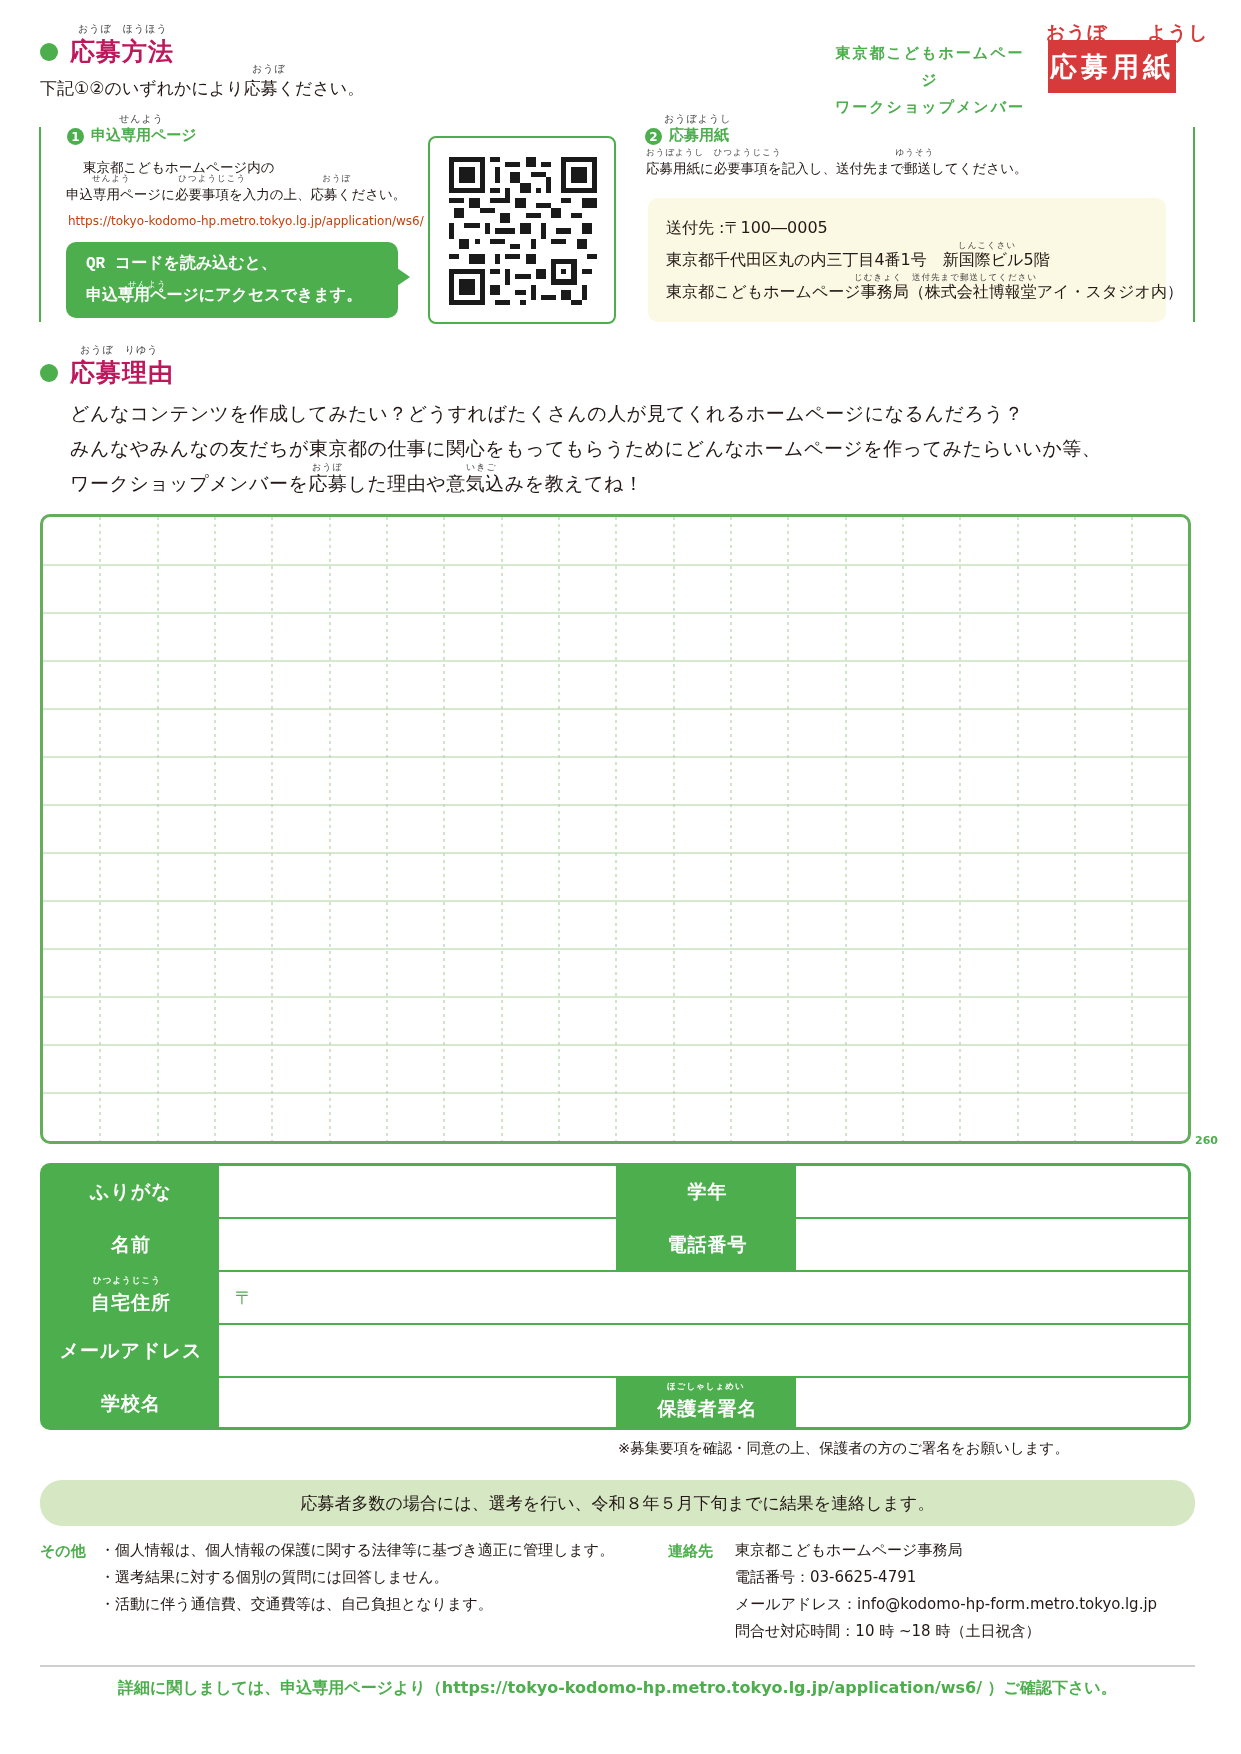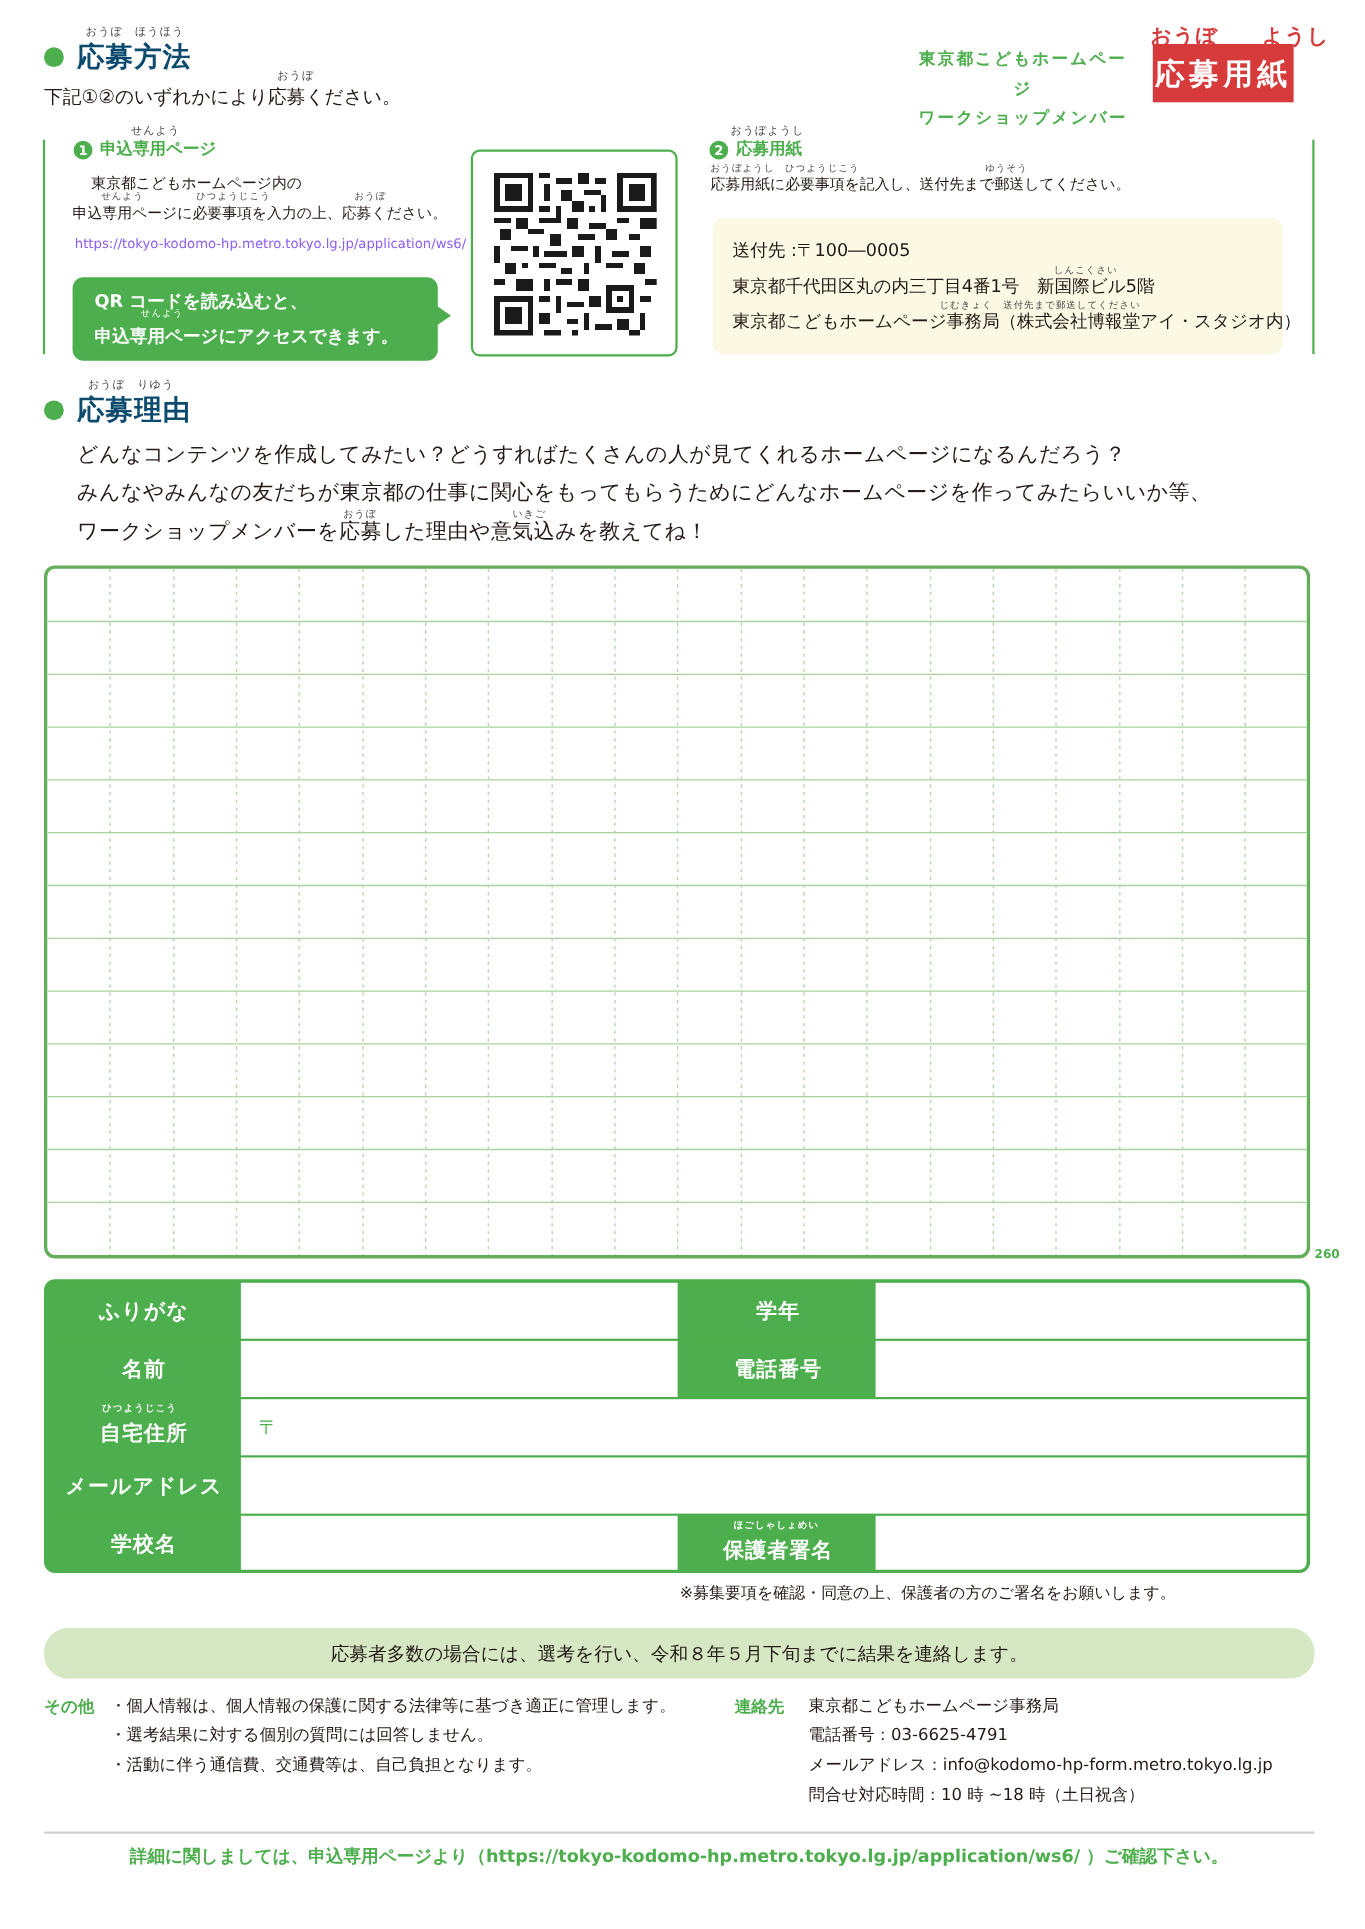--- a/index.html
+++ b/index.html
@@ -4,31 +4,31 @@
 <style>
   * { box-sizing: border-box; margin: 0; padding: 0; }
   html, body { width: 1241px; height: 1754px; background: #ffffff; }
   body { position: relative; font-family: "DejaVu Sans", "Liberation Sans", sans-serif; color: #231815; overflow: hidden; }
   .abs { position: absolute; }
   .ruby { position: absolute; font-size: 10px; color: #444; letter-spacing: 1px; white-space: nowrap; }
   .ruby.w { color: #ffffff; }
 
   
   .sec-dot { width: 18px; height: 18px; border-radius: 50%; background: #4cae4c; }
-  .sec-title { font-size: 25px; font-weight: bold; color: #0c4a6e; letter-spacing: 1px; }
+  .sec-title { font-size: 25px; font-weight: bold; color: #be185d; letter-spacing: 1px; }
   .intro { font-size: 17px; }
   .brand { font-size: 15px; font-weight: bold; color: #4cae4c; letter-spacing: 2px; line-height: 27px; text-align: center; }
   .redbox { background: #d73a3a; color: #fff; font-size: 27px; font-weight: bold; letter-spacing: 4px; display: flex; align-items: center; justify-content: center; }
 
   
   .vline { width: 2px; background: #4cae4c; }
   .num-badge { width: 17px; height: 17px; border-radius: 50%; background: #4cae4c; color: #fff; font-size: 12px; font-weight: bold; display: flex; align-items: center; justify-content: center; }
   .sub-title { font-size: 15px; font-weight: bold; color: #4cae4c; text-align: right; }
   .small { font-size: 13.5px; line-height: 18px; white-space: nowrap; }
-  .url-gray { font-size: 12px; color: #8b5cf6; white-space: nowrap; }
+  .url-gray { font-size: 12px; color: #c2410c; white-space: nowrap; }
   .bubble { background: #4cae4c; border-radius: 10px; color: #fff; font-size: 16px; font-weight: bold; line-height: 32px; padding: 6px 20px; }
   .bubble::after { content: ""; position: absolute; right: -12px; top: 26px; border-left: 13px solid #4cae4c; border-top: 9px solid transparent; border-bottom: 9px solid transparent; }
   .qr-frame { border: 2px solid #4cae4c; border-radius: 8px; background: #fff; }
   .addr-box { background: #fbf8e3; border-radius: 10px; }
   .addr-line { font-size: 16px; white-space: nowrap; }
 
   
   .reason-text { font-size: 19px; line-height: 35px; letter-spacing: 0.5px; white-space: nowrap; }
   .grid-box { border: 3px solid #63ad5b; border-radius: 10px; overflow: hidden; background: #fff; }
   .count-label { font-size: 11px; font-weight: bold; color: #4cae4c; }
@@ -64,21 +64,21 @@
 <div class="abs redbox" style="left:1048px;top:40px;width:128px;height:53px;">応募用紙</div>
 
 <div class="abs vline" style="left:39px;top:127px;height:195px;"></div>
 <div class="abs ruby" style="left:119px;top:112px;">せんよう</div>
 <div class="abs num-badge" style="left:67px;top:128px;">1</div>
 <div class="abs sub-title" style="left:91px;top:126px;">申込専用ページ</div>
 <div class="abs small" style="left:83px;top:158px;">東京都こどもホームページ内の</div>
 <div class="abs ruby" style="left:92px;top:173px;font-size:8.5px;">せんよう　　　　　ひつようじこう　　　　　　　　おうぼ</div>
 <div class="abs small" style="left:66px;top:185px;">申込専用ページに必要事項を入力の上、応募ください。</div>
 <div class="abs url-gray" style="left:68px;top:214px;">https://tokyo-kodomo-hp.metro.tokyo.lg.jp/application/ws6/</div>
-<div class="abs bubble" style="left:66px;top:252px;width:332px;height:76px;">
+<div class="abs bubble" style="left:66px;top:242px;width:332px;height:76px;font-family:Liberation Mono, monospace;">
   <div>QR コードを読み込むと、</div>
   <div>申込専用ページにアクセスできます。</div>
 </div>
 <div class="abs ruby w" style="left:128px;top:279px;font-size:8.5px;">せんよう</div>
 
 <div class="abs qr-frame" style="left:428px;top:136px;width:188px;height:188px;">
   <svg width="148" height="148" viewBox="0 0 29 29" style="position:absolute;left:19px;top:19px;" shape-rendering="crispEdges">
     <g fill="#1a1a1a">
       <rect x="0" y="0" width="7" height="7"></rect>
         <rect x="1" y="1" width="5" height="5" fill="#fff"></rect>

